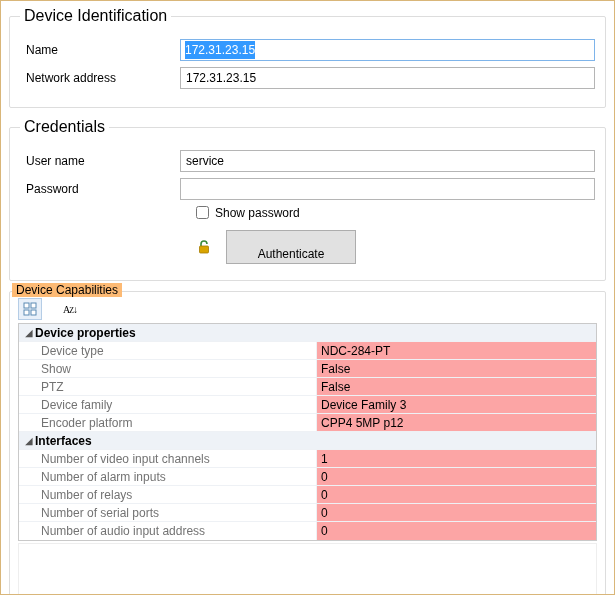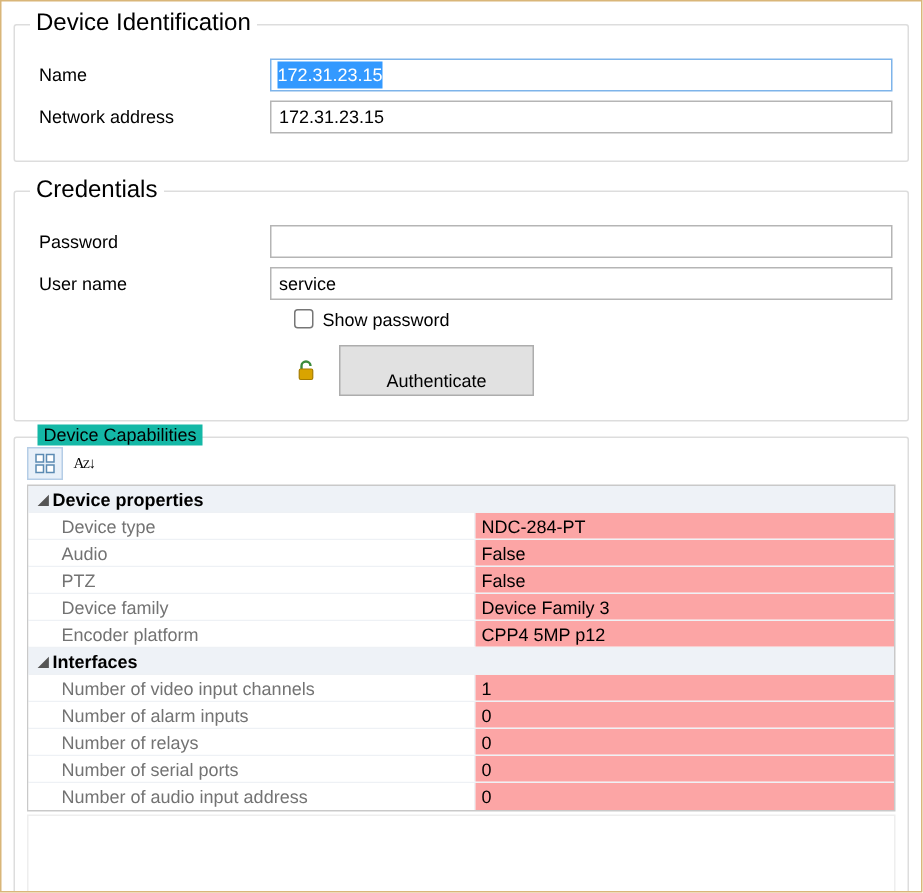--- a/index.html
+++ b/index.html
@@ -111,27 +111,27 @@
     border: 1px solid #ddd;
     border-radius: 2px;
     padding: 6px 8px 8px 8px;
     margin-top: 4px;
   }
   .cap-wrap {
     position: relative;
   }
   .cap-label {
     position: absolute;
-    top: -8px; left: 16px;
-    background: #14b8a6;
+    top: -8px; left: 3px;
+    background: #fdba74;
     padding: 0 4px;
   }
   .toolbar {
     display: flex;
-    gap: 2px;
+    gap: 16px;
     margin-bottom: 3px;
   }
   .tb-btn {
     width: 24px; height: 22px;
     border: 1px solid #b5cde6;
     background: #e8f0f9;
     display: flex;
     align-items: center;
     justify-content: center;
     font-size: 11px;
@@ -205,29 +205,29 @@
       <div class="label">Network address</div>
       <div class="field">
         <input type="text" value="172.31.23.15" style="">
       </div>
     </div>
   </fieldset>
 
   <fieldset>
     <legend>Credentials</legend>
     <div class="row">
+      <div class="label">User name</div>
+      <div class="field">
+        <input type="text" value="service" style="">
+      </div>
+    </div>
+    <div class="row">
       <div class="label">Password</div>
       <div class="field">
         <input type="password" value="" style="">
-      </div>
-    </div>
-    <div class="row">
-      <div class="label">User name</div>
-      <div class="field">
-        <input type="text" value="service" style="">
       </div>
     </div>
     <div class="chk-row">
       <input type="checkbox" style="">
       <span>Show password</span>
     </div>
     <div class="auth-row">
       <span class="lock-icon">
         <svg width="16" height="16" viewBox="0 0 16 16">
           <path d="M5 7 V5 a3 3 0 0 1 6 0" fill="none" stroke="#3a8a3a" stroke-width="1.6"></path>
@@ -257,21 +257,21 @@
       <div class="prop-grid" id="prop-grid">
           <div class="pg-row pg-header">
             <span class="arrow">◢</span>
             <span> Device properties</span>
           </div>
           <div class="pg-row">
             <div class="pg-key">Device type</div>
             <div class="pg-val">NDC-284-PT</div>
           </div>
           <div class="pg-row">
-            <div class="pg-key">Audio</div>
+            <div class="pg-key">Show</div>
             <div class="pg-val">False</div>
           </div>
           <div class="pg-row">
             <div class="pg-key">PTZ</div>
             <div class="pg-val">False</div>
           </div>
           <div class="pg-row">
             <div class="pg-key">Device family</div>
             <div class="pg-val">Device Family 3</div>
           </div>

